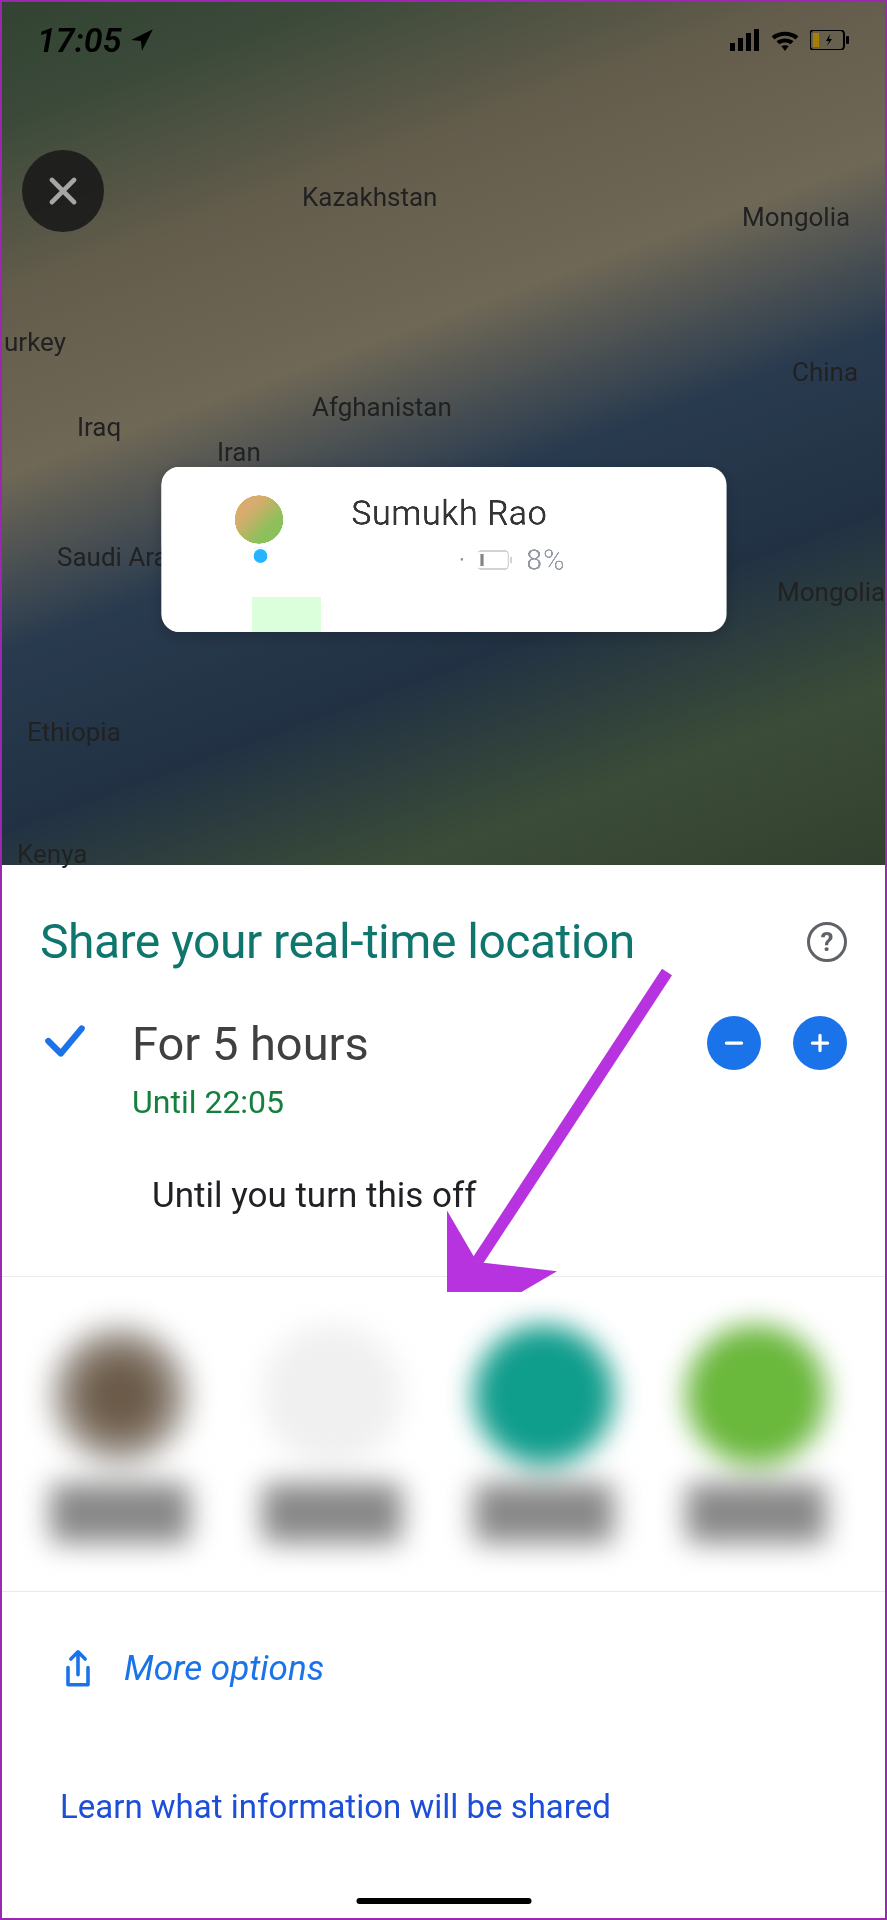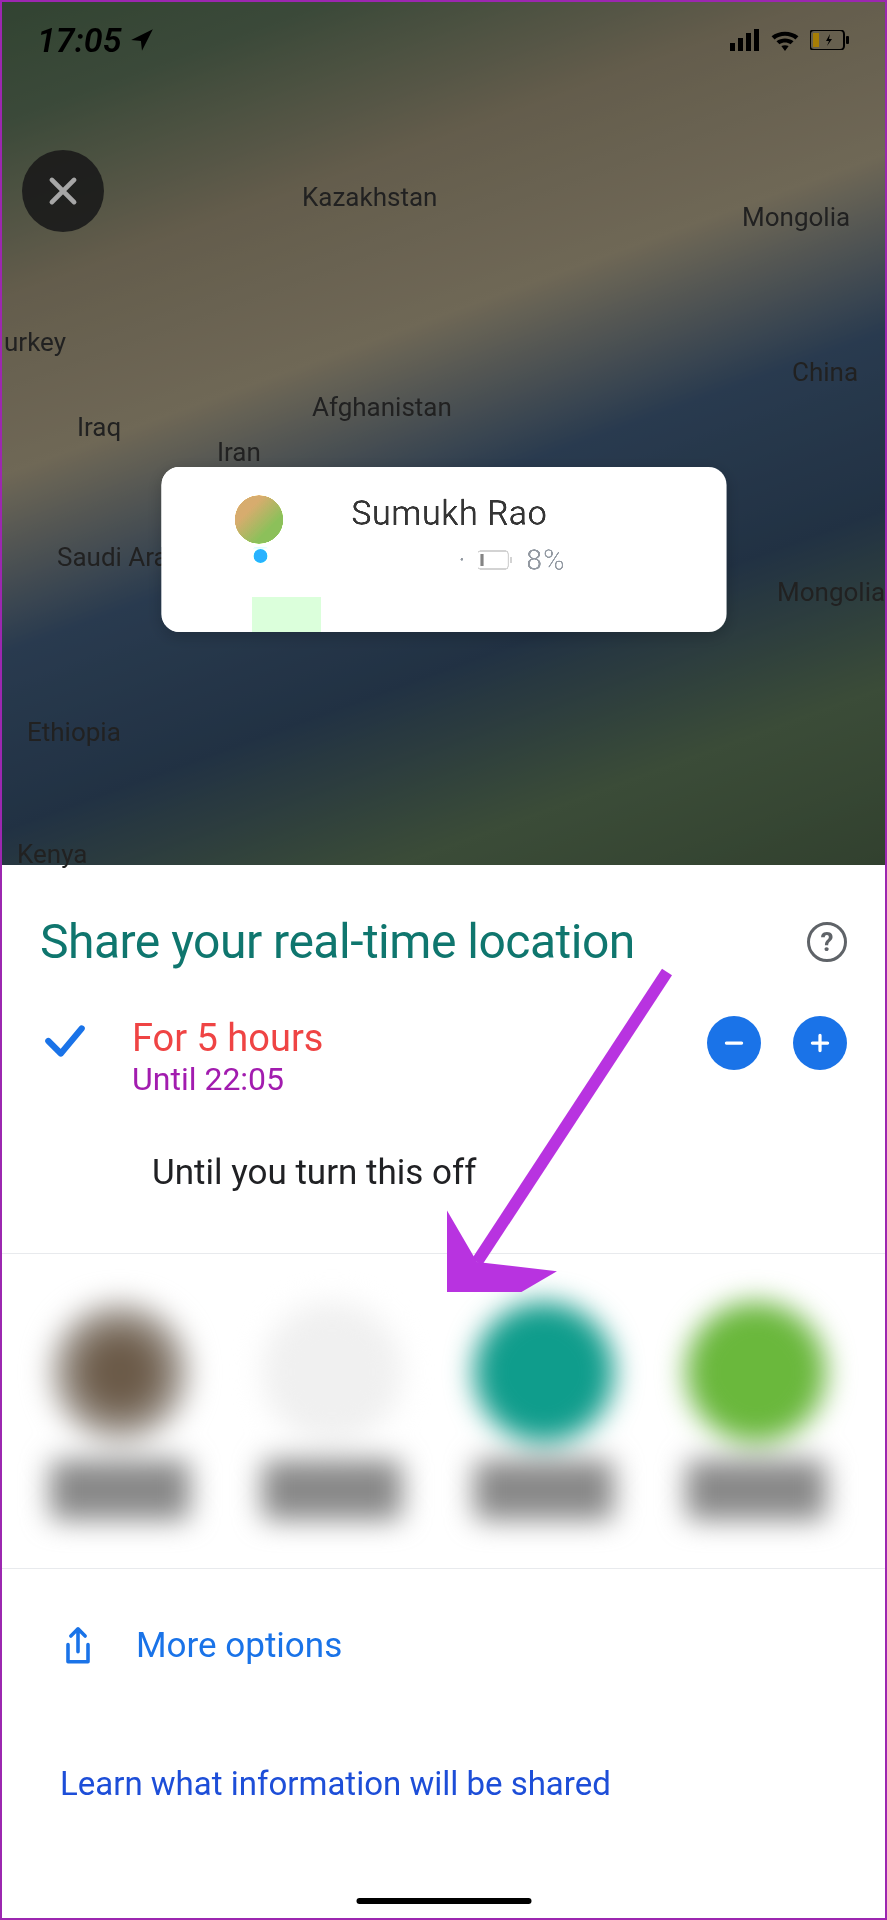--- a/index.html
+++ b/index.html
@@ -183,27 +183,27 @@
       align-items: flex-start;
       padding: 18px 38px;
     }
     .check-col {
       width: 92px;
     }
     .duration-text {
       flex: 1;
     }
     .duration-main {
-      font-size: 38px;
-      color: #ef4444;
-      margin-bottom: 0;
+      font-size: 47px;
+      color: #404040;
+      margin-bottom: 12px;
     }
     .duration-sub {
       font-size: 32px;
-      color: #a21caf;
+      color: #15803d;
     }
     .duration-controls {
       display: flex;
       gap: 32px;
       align-items: center;
     }
     .circle-btn {
       width: 54px;
       height: 54px;
       border-radius: 50%;
@@ -244,25 +244,26 @@
     }
     .contact-label {
       width: 140px;
       height: 60px;
       background: #888;
       border-radius: 8px;
     }
     .more-options {
       display: flex;
       align-items: center;
-      gap: 40px;
+      gap: 28px;
       padding: 56px 58px;
       color: #1a73e8;
       font-size: 35px;
       cursor: pointer;
+      font-style: italic;
     }
     .learn-link {
       padding: 42px 58px 50px;
       color: #1d4ed8;
       font-size: 33px;
       cursor: pointer;
     }
     .home-indicator {
       position: absolute;
       bottom: 14px;

